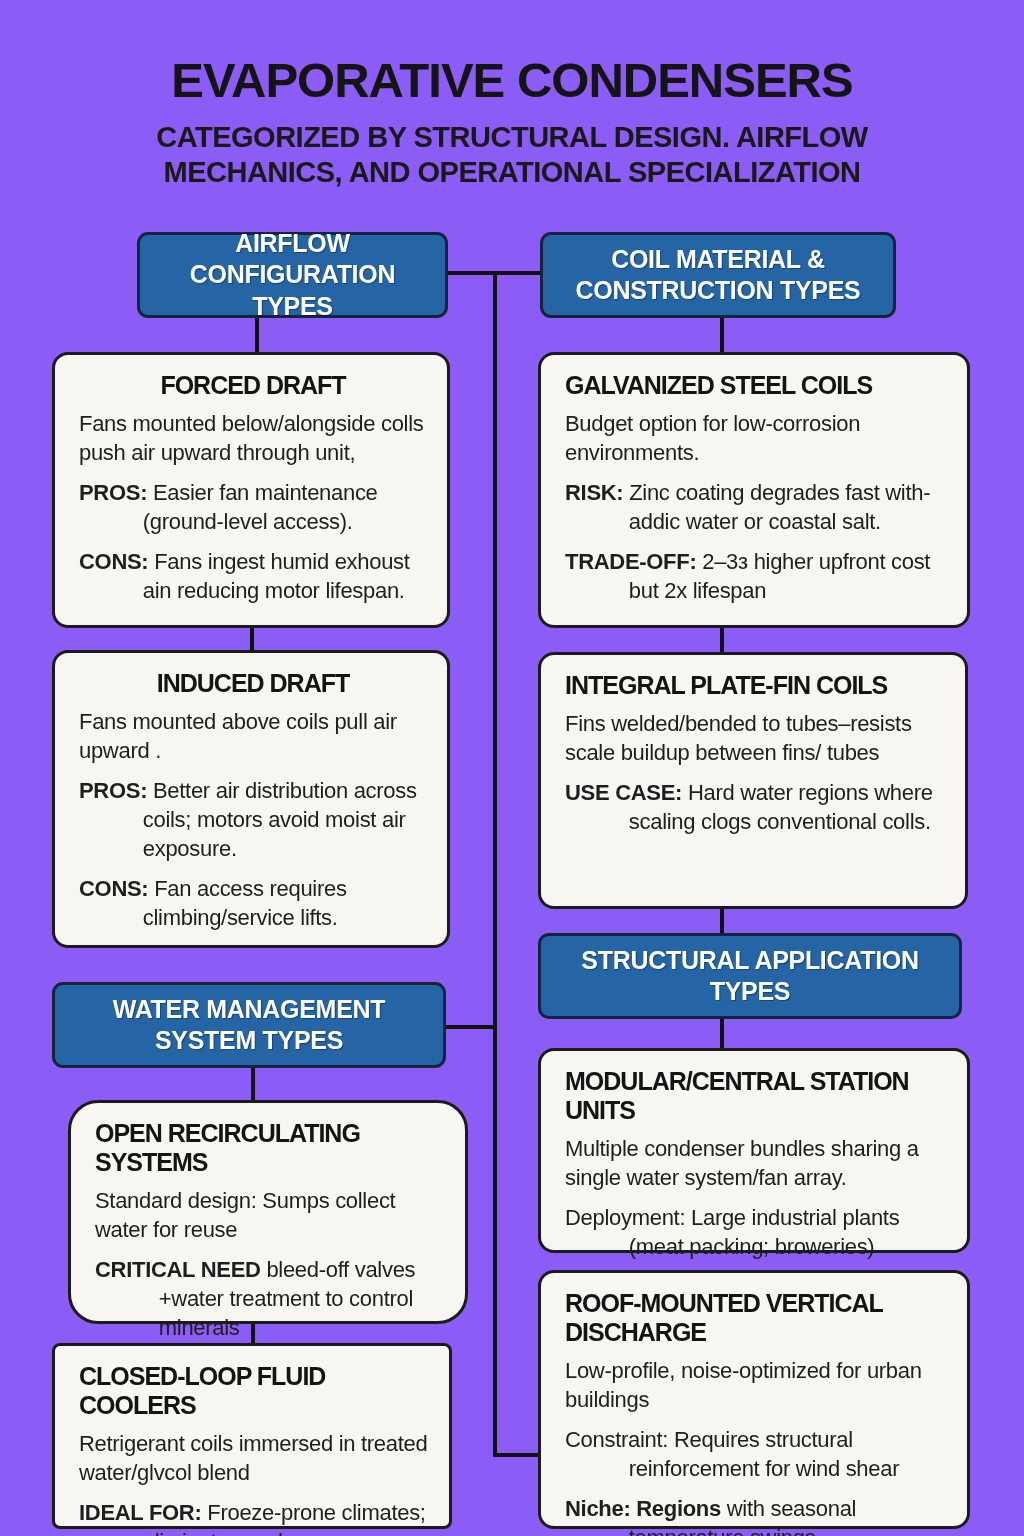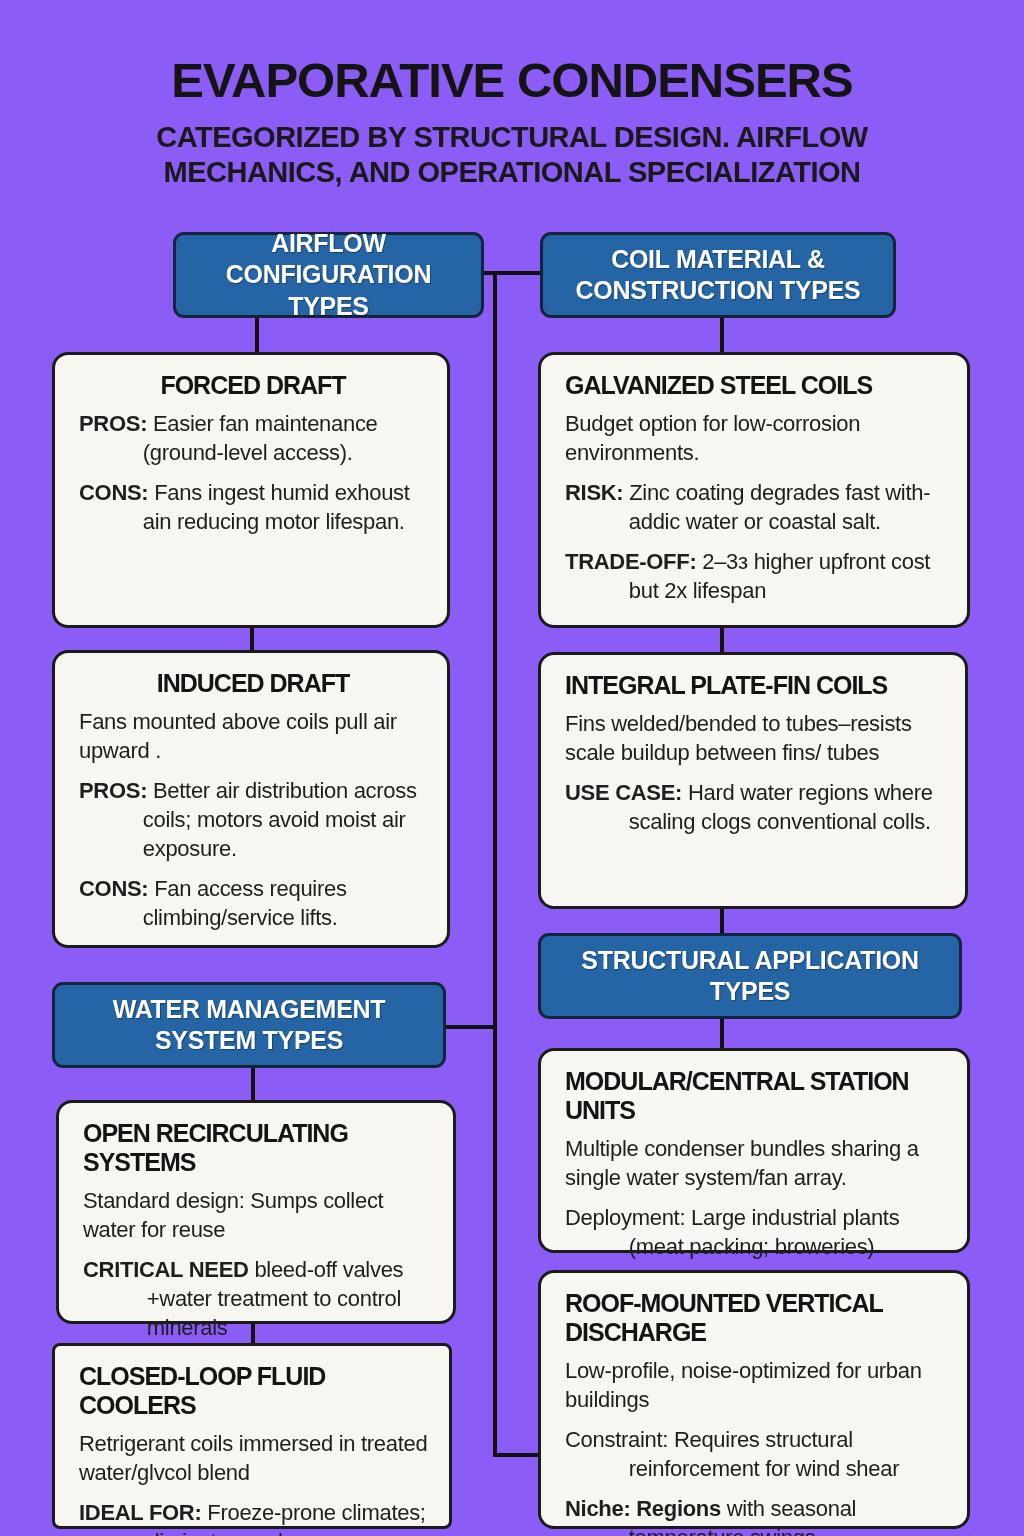--- a/index.html
+++ b/index.html
@@ -57,47 +57,48 @@
   <div class="conn" style="left:493px; top:1453px; width:47px; height:4px;"></div>
   <div class="conn" style="left:255px; top:316px; width:4px; height:38px;"></div>
   <div class="conn" style="left:250px; top:626px; width:4px; height:26px;"></div>
   <div class="conn" style="left:251px; top:1066px; width:4px; height:36px;"></div>
   <div class="conn" style="left:251px; top:1321px; width:4px; height:24px;"></div>
   <div class="conn" style="left:720px; top:316px; width:4px; height:38px;"></div>
   <div class="conn" style="left:720px; top:626px; width:4px; height:28px;"></div>
   <div class="conn" style="left:720px; top:906px; width:4px; height:29px;"></div>
   <div class="conn" style="left:720px; top:1017px; width:4px; height:33px;"></div>
 
-  <div class="hdr" style="left:137px; top:232px; width:311px; height:86px;margin-left:36px;">
+  <div class="hdr" style="left:137px; top:232px; width:311px; height:86px;">
     <span>AIRFLOW CONFIGURATION TYPES</span>
   </div>
   <div class="hdr" style="left:540px; top:232px; width:356px; height:86px;">
     <span>COIL MATERIAL &amp; CONSTRUCTION TYPES</span>
   </div>
   <div class="hdr" style="left:52px; top:982px; width:394px; height:86px;">
     <span>WATER MANAGEMENT SYSTEM TYPES</span>
   </div>
   <div class="hdr" style="left:538px; top:933px; width:424px; height:86px;">
     <span>STRUCTURAL APPLICATION TYPES</span>
   </div>
 
   <div class="box" style="left:52px; top:352px; width:398px; height:276px;">
     <div class="box-title center">FORCED DRAFT</div>
+    <p class="para"><span>Fans mounted below/alongside colls push air upward through unit,</span></p>
     <p class="para hang"><span class="lbl">PROS:</span> <span>Easier fan maintenance (ground-level access).</span></p>
     <p class="para hang"><span class="lbl">CONS:</span> <span>Fans ingest humid exhoust ain reducing motor lifespan.</span></p>
   </div>
 
   <div class="box" style="left:52px; top:650px; width:398px; height:298px;">
     <div class="box-title center">INDUCED DRAFT</div>
     <p class="para"><span>Fans mounted above coils pull air upward .</span></p>
     <p class="para hang"><span class="lbl">PROS:</span> <span>Better air distribution across coils; motors avoid moist air exposure.</span></p>
     <p class="para hang"><span class="lbl">CONS:</span> <span>Fan access requires climbing/service lifts.</span></p>
   </div>
 
-  <div class="box" style="left:56px; top:1100px; width:400px; height:224px;">
+  <div class="box" style="left:68px; top:1100px; width:400px; height:224px;border-radius:30px;">
     <div class="box-title">OPEN RECIRCULATING SYSTEMS</div>
     <p class="para"><span>Standard design: Sumps collect water for reuse</span></p>
     <p class="para hang"><span class="lbl">CRITICAL NEED</span> <span>bleed-off valves +water treatment to control minerals</span></p>
   </div>
 
   <div class="box" style="left:52px; top:1343px; width:400px; height:186px;border-radius:8px;">
     <div class="box-title">CLOSED-LOOP FLUID COOLERS</div>
     <p class="para"><span>Retrigerant coils immersed in treated water/glvcol blend</span></p>
     <p class="para hang"><span class="lbl">IDEAL FOR:</span> <span>Froeze-prone climates; eliminates scale</span></p>
   </div>

